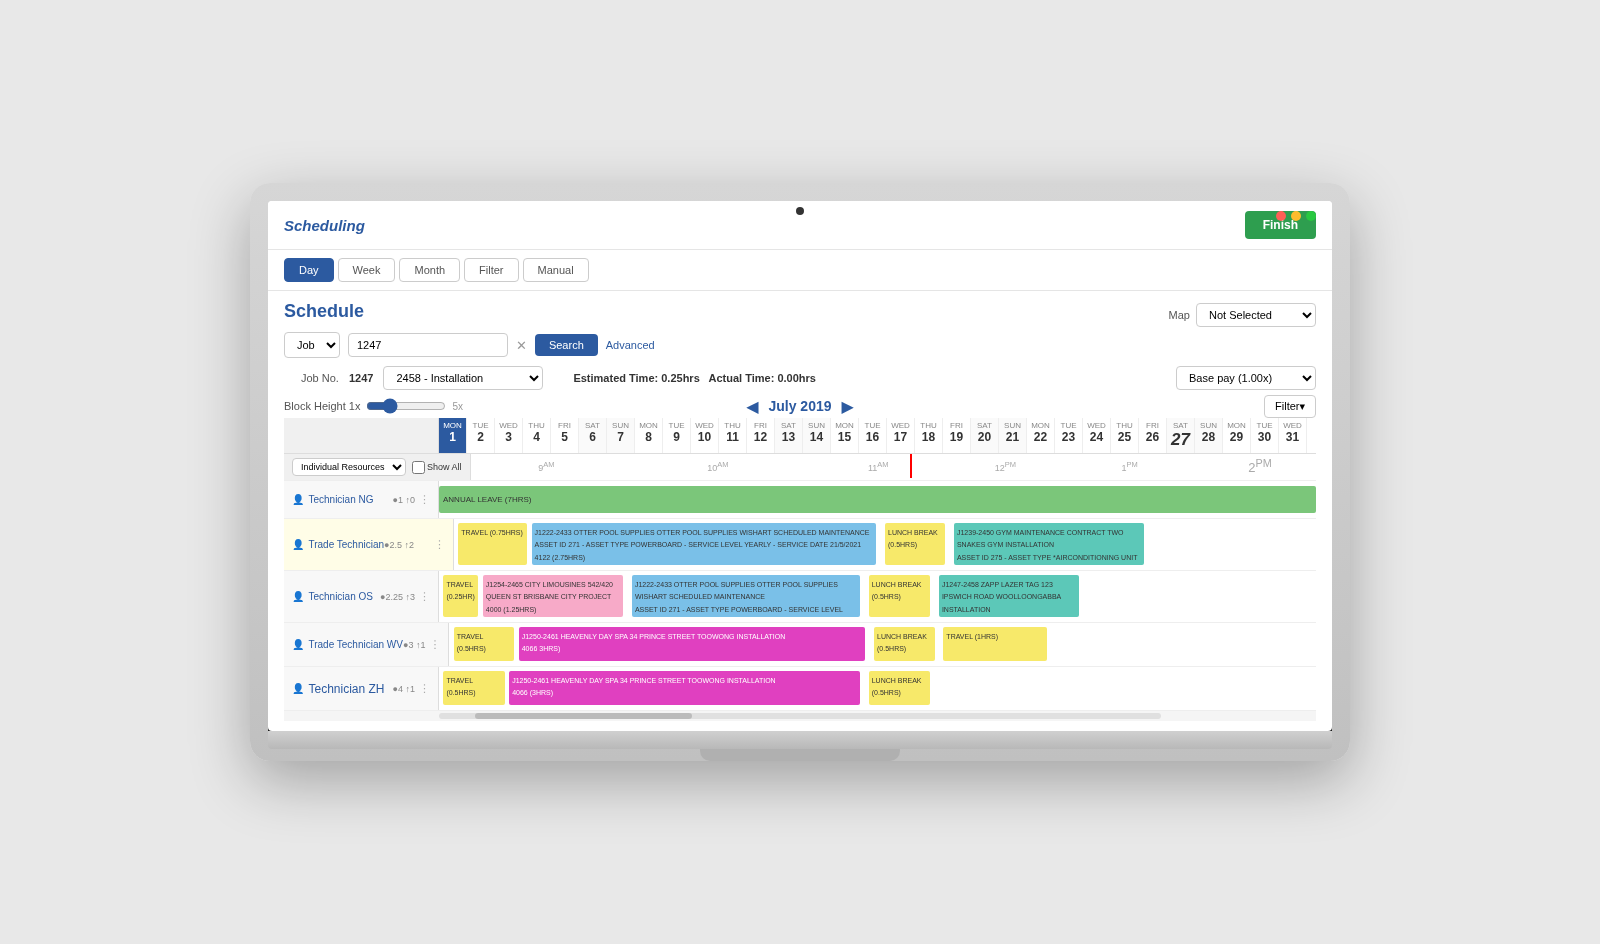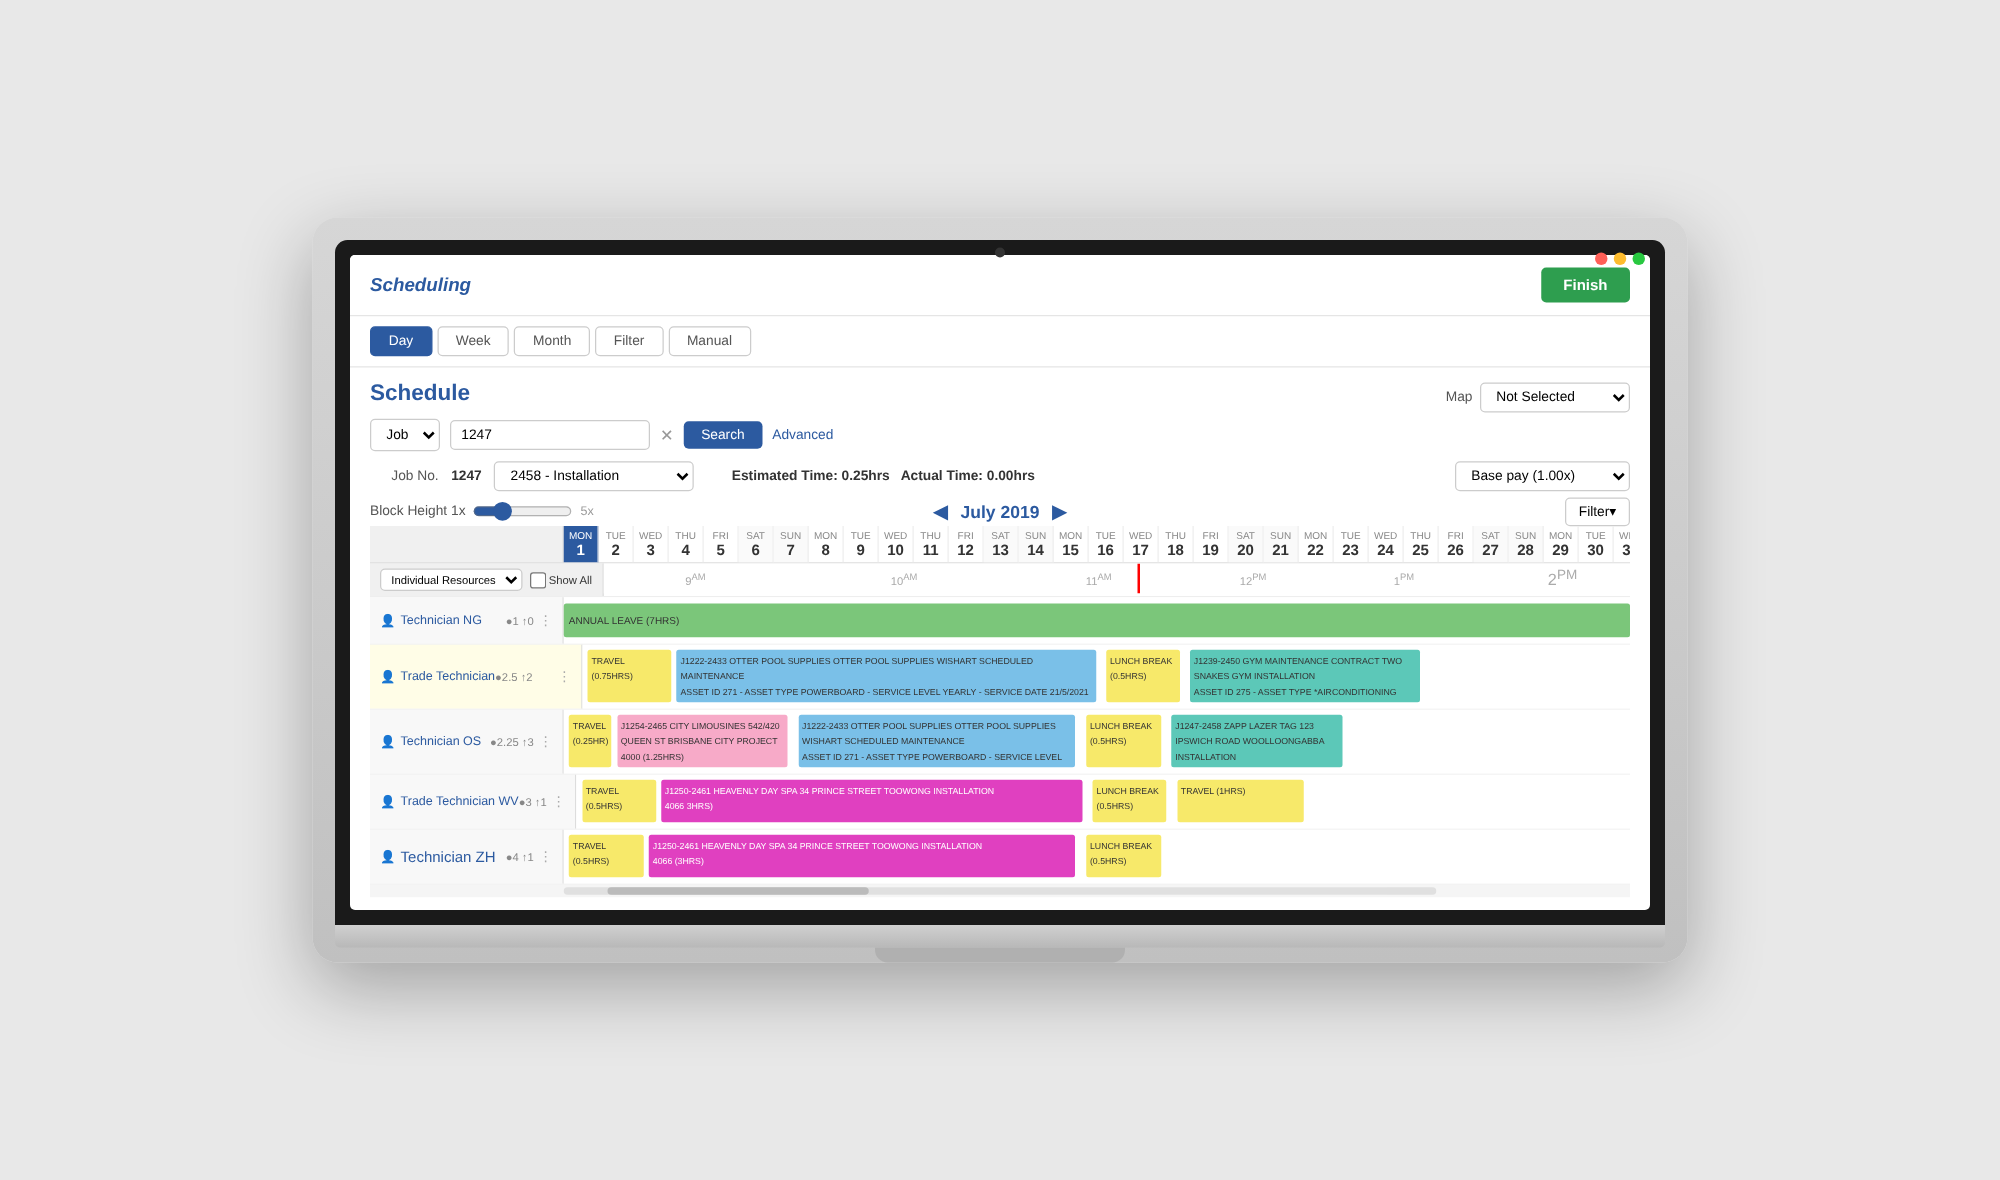--- a/index.html
+++ b/index.html
@@ -15,21 +15,20 @@
       width: 1100px;
       background: linear-gradient(180deg, #d6d6d6 0%, #c0c0c0 100%);
       border-radius: 20px;
       padding: 18px 18px 0 18px;
       box-shadow: 0 20px 60px rgba(0,0,0,0.3);
       position: relative;
     }
     .laptop-screen-bezel {
       background: #1a1a1a;
       border-radius: 10px 10px 0 0;
-      padding: 12px;
       position: relative;
     }
     .laptop-screen-bezel::before {
       content: '';
       position: absolute;
       top: 6px;
       left: 50%;
       transform: translateX(-50%);
       width: 8px;
       height: 8px;
@@ -435,21 +434,21 @@
                 <div style="min-width:28px;text-align:center;padding:3px 0;font-size:8px;border-right:1px solid #eee;">
                   <span style="color:#888;font-size:8px;display:block;">THU</span>
                     <span style="font-size:12px;font-weight:700;display:block;">25</span>
                 </div>
                 <div style="min-width:28px;text-align:center;padding:3px 0;font-size:8px;border-right:1px solid #eee;">
                   <span style="color:#888;font-size:8px;display:block;">FRI</span>
                     <span style="font-size:12px;font-weight:700;display:block;">26</span>
                 </div>
                 <div style="min-width:28px;text-align:center;padding:3px 0;font-size:8px;border-right:1px solid #eee;background:#fafafa;">
                   <span style="color:#888;font-size:8px;display:block;">SAT</span>
-                    <span style="font-size:12px;font-weight:700;display:block;">27</span>
+                    <span style="font-size:17px;font-weight:700;display:block;font-style:italic;">27</span>
                 </div>
                 <div style="min-width:28px;text-align:center;padding:3px 0;font-size:8px;border-right:1px solid #eee;background:#fafafa;">
                   <span style="color:#888;font-size:8px;display:block;">SUN</span>
                     <span style="font-size:12px;font-weight:700;display:block;">28</span>
                 </div>
                 <div style="min-width:28px;text-align:center;padding:3px 0;font-size:8px;border-right:1px solid #eee;">
                   <span style="color:#888;font-size:8px;display:block;">MON</span>
                     <span style="font-size:12px;font-weight:700;display:block;">29</span>
                 </div>
                 <div style="min-width:28px;text-align:center;padding:3px 0;font-size:8px;border-right:1px solid #eee;">

